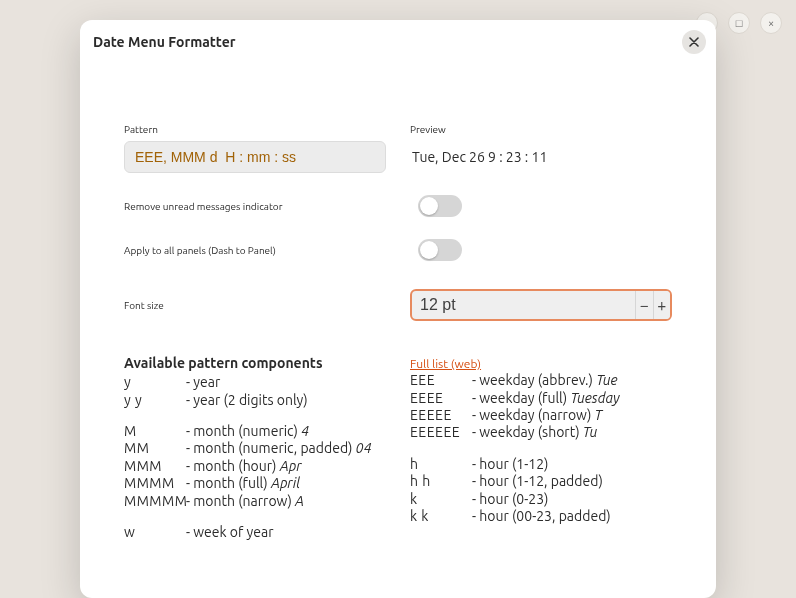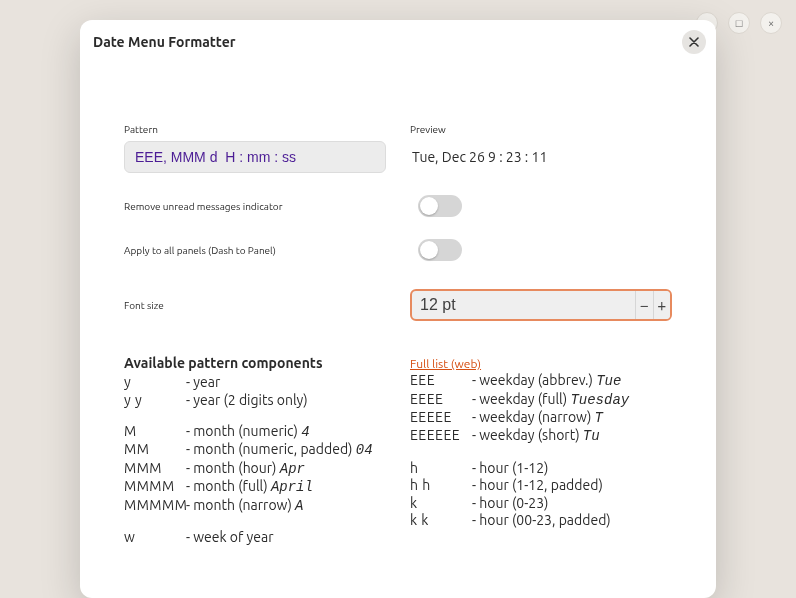--- a/index.html
+++ b/index.html
@@ -51,21 +51,21 @@
     display: grid; grid-template-columns: 1fr 1fr;
     column-gap: 24px;
     align-items: center;
   }
   .section-labels { margin-top: 46px; margin-bottom: 6px; }
   .label { font-size: 10px; color: #2b2b2b; }
   .pattern-input {
     width: 100%; height: 32px;
     background: #ececec; border: 1px solid #dcdcdc;
     border-radius: 6px; padding: 0 10px;
-    font-size: 14px; color: #4c1d95;
+    font-size: 14px; color: #a16207;
     outline: none;
   }
   .preview-val { font-size: 14px; color: #2b2b2b; padding-left: 2px; }
   .opt-row {
     display: grid; grid-template-columns: 1fr auto 1fr;
     column-gap: 24px; align-items: center;
     margin-top: 28px;
   }
   .opt-row .toggle-wrap { justify-self: start; }
   .opt-row2 {
@@ -117,21 +117,21 @@
     display: grid; grid-template-columns: 286px 1fr;
     column-gap: 0;
     font-size: 14px; line-height: 1.24;
   }
   .avail-head { font-weight: 700; margin-bottom: 2px; }
   .link { color: #d64f13; text-decoration: underline; cursor: pointer; font-size: 12px; }
   .plist { }
   .pitem { white-space: nowrap; }
   .pitem .tok { display: inline-block; width: 62px; letter-spacing: .5px; }
   .pitem .desc { }
-  .pitem .ex { font-style: italic; font-family: Liberation Mono, monospace; }
+  .pitem .ex { font-style: italic; }
   .gap { height: 14px; }
 </style>
 </head>
 <body>
 
 <div class="bg-controls">
   <div class="bg-btn">−</div>
   <div class="bg-btn">□</div>
   <div class="bg-btn">×</div>
 </div>

